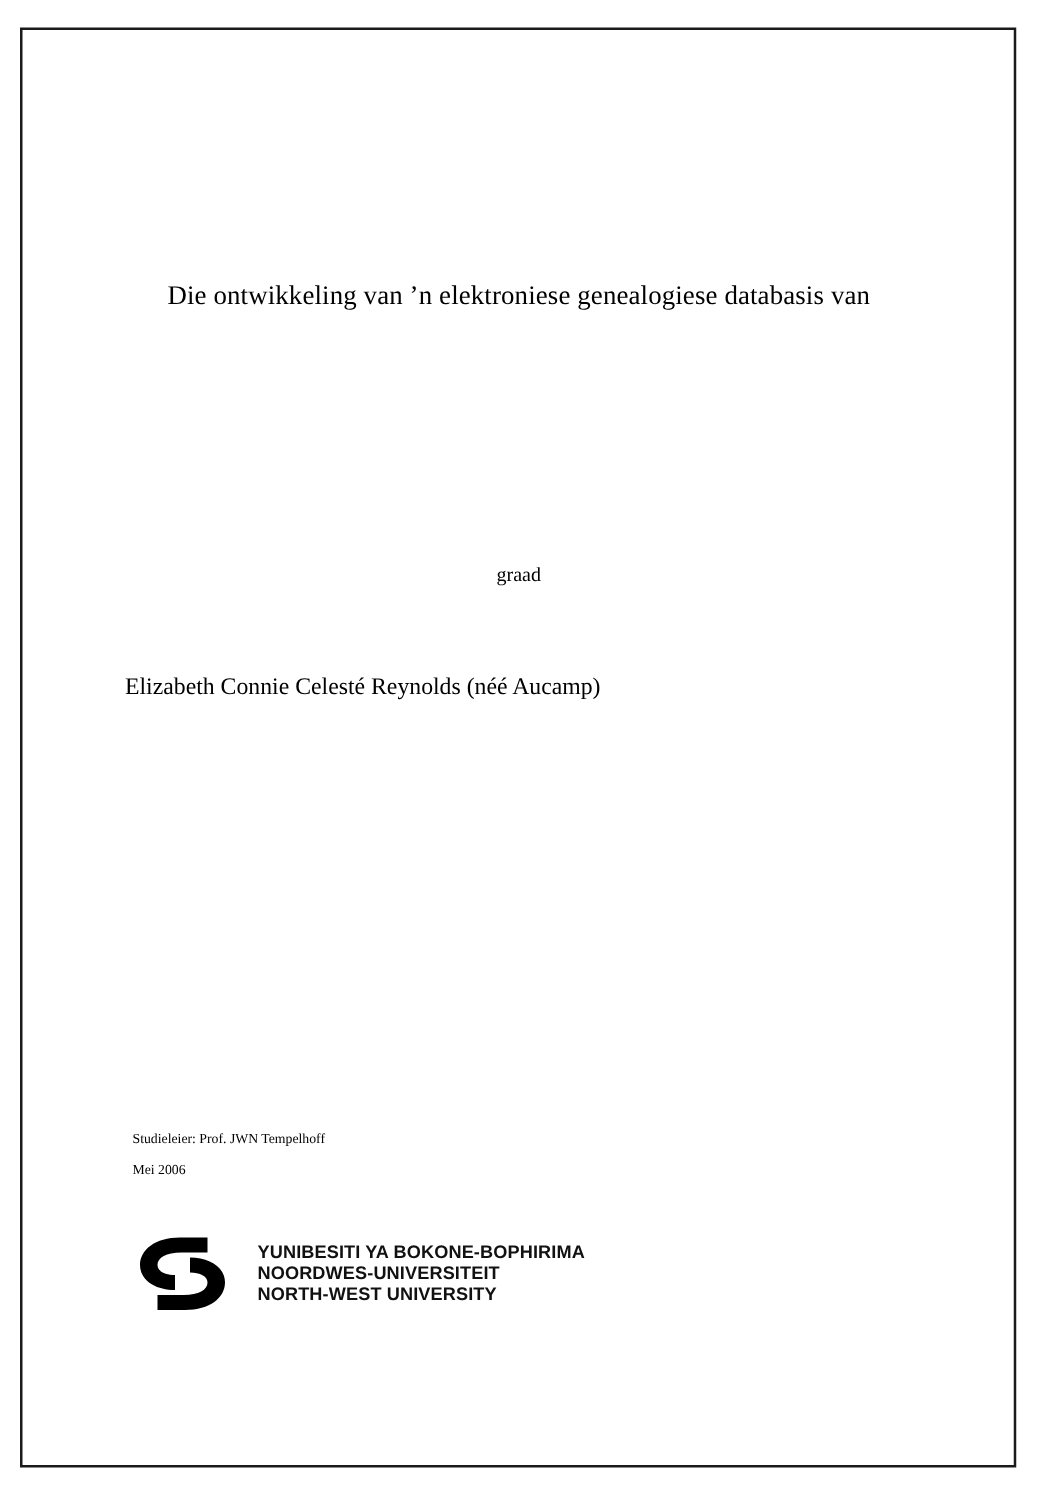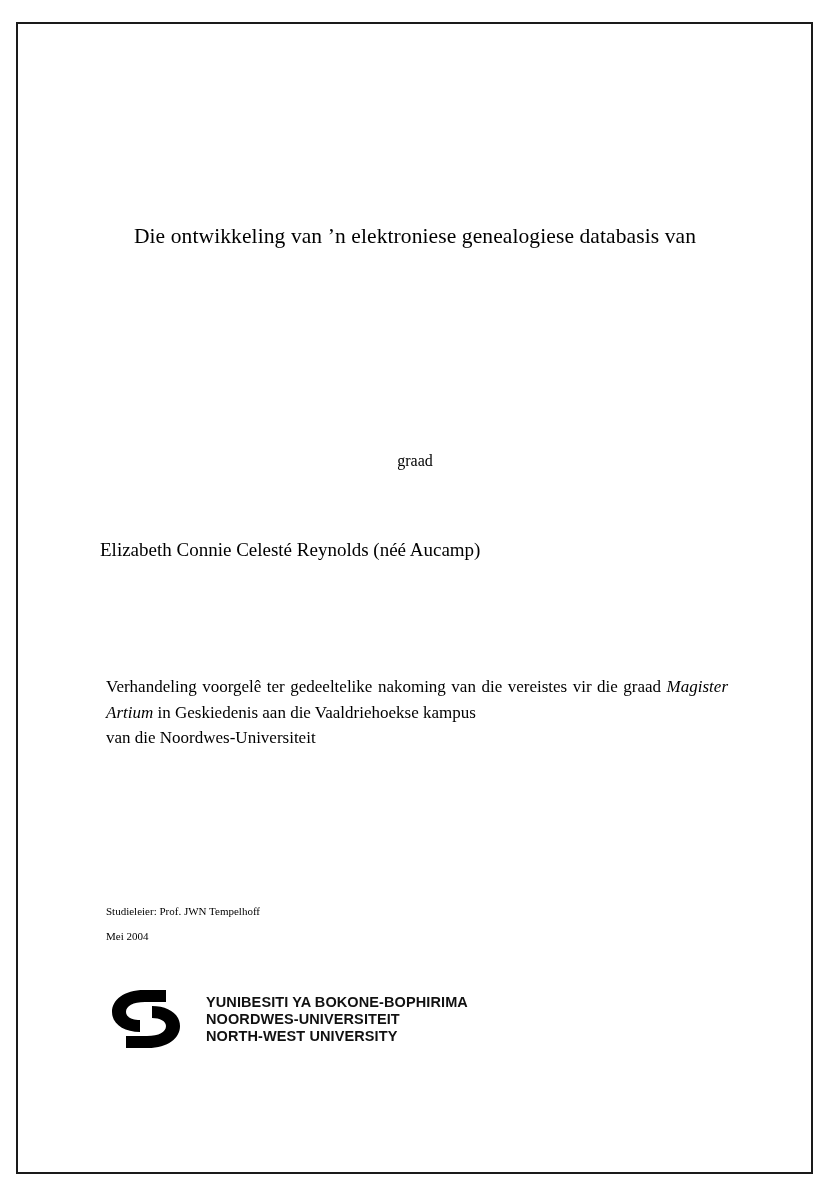--- a/index.html
+++ b/index.html
@@ -137,30 +137,24 @@
   <div class="content">
 
     <div class="title-block">
       <div class="title-line">Die ontwikkeling van ’n elektroniese genealogiese databasis van</div>
     </div>
 
     <div class="byline-label">graad</div>
 
     <div class="author">Elizabeth Connie Celesté Reynolds (néé Aucamp)</div>
 
-    <div class="statement">
-      <div class="just">
-        <span>Verhandeling voorgelê ter gedeeltelike nakoming van die vereistes vir die graad </span><em>Magister Artium</em><span> in Geskiedenis aan die Vaaldriehoekse kampus</span>
-      </div>
-      <div class="rest">van die Noordwes-Universiteit</div>
-    </div>
 
     <div class="supervisor-block">
       <div>Studieleier: Prof. JWN Tempelhoff</div>
-      <div>Mei 2004</div>
+      <div>Mei 2006</div>
     </div>
 
     <div class="logo-wrap">
       <div class="logo">
         <span class="logo-mark">
           <svg viewBox="0 0 96 70" width="96" height="70" aria-hidden="true">
             <g fill="#000000">
               <path d="M44 6 C24 6 12 16 12 28 C12 40 24 48 40 48 L40 36 C32 36 26 33 26 28 C26 22 33 18 45 18 L66 18 L66 6 Z"></path>
               <path d="M52 22 L52 34 C60 34 66 37 66 42 C66 48 59 52 47 52 L26 52 L26 64 L48 64 C68 64 80 54 80 42 C80 30 68 22 52 22 Z"></path>
             </g>

